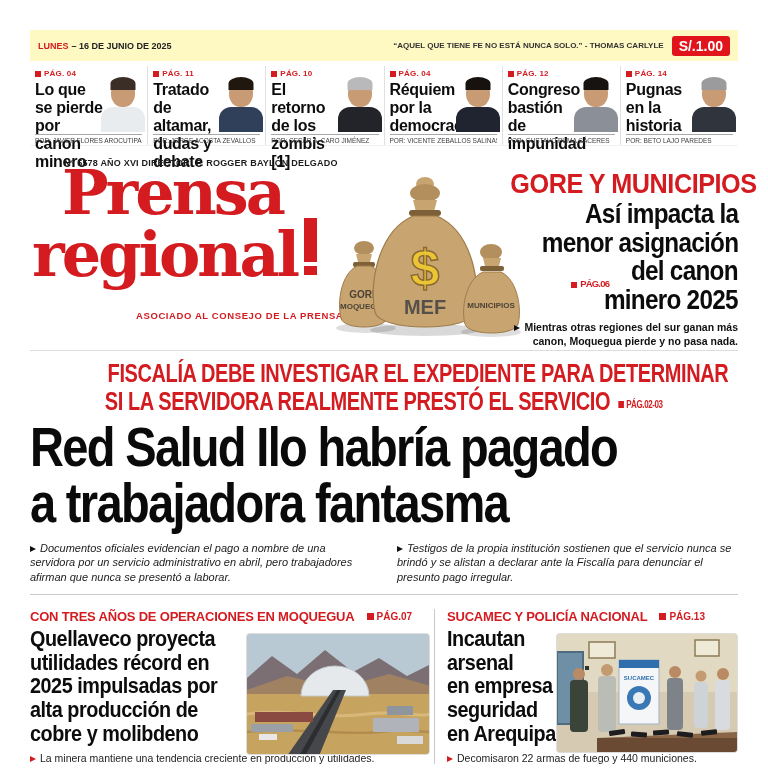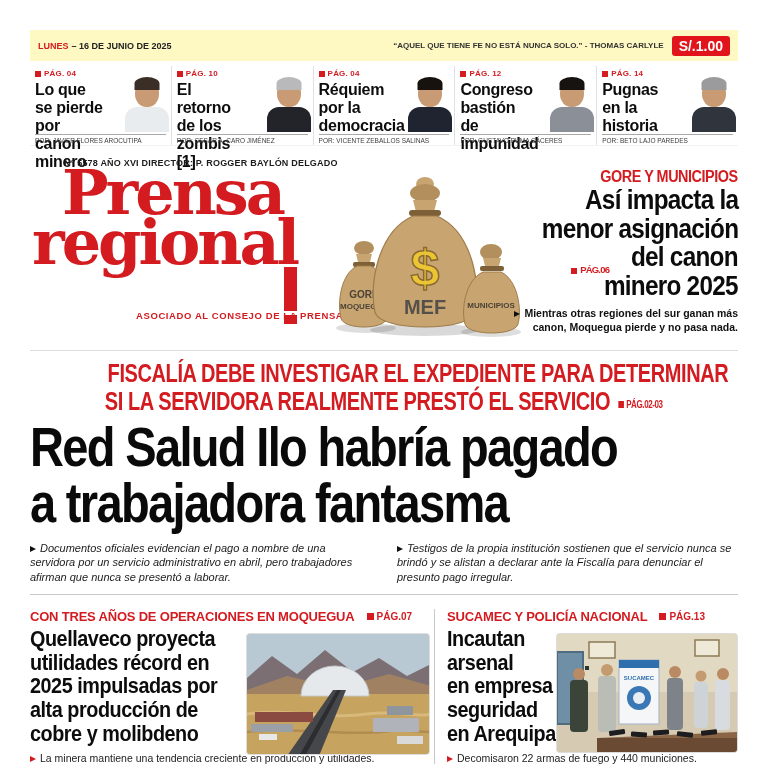--- a/index.html
+++ b/index.html
@@ -34,28 +34,28 @@
   .t1{--torso:#e9ecef;--hair:#3a2e26;} .t2{--torso:#31405a;--hair:#20180f;}
   .t3{--torso:#22242a;--hair:#b9b9bb;} .t4{--torso:#1f2430;--hair:#17120d;}
   .t5{--torso:#8a8f98;--hair:#161311;} .t6{--torso:#30343c;--hair:#9b9b9e;}
   .byline{position:absolute;left:5px;right:5px;bottom:1px;border-top:1px solid #a9a9a9;padding-top:2px;font-size:6.5px;color:#3c3c3c;white-space:nowrap;overflow:hidden;}
 
   
   .masthead{position:relative;height:190px;margin-top:8px;}
   .edition{position:absolute;left:34px;top:4px;font-size:9px;font-weight:bold;color:#1c1c1c;letter-spacing:.2px;}
   .logo{position:absolute;left:0;top:14px;color:var(--red);font-family:"DejaVu Serif",serif;font-weight:bold;line-height:.8;letter-spacing:-3px;}
   .logo-l1{font-size:62px;margin-left:32px;}
-  .logo-l2{font-size:62px;margin-left:2px;display:flex;align-items:flex-end;flex-direction:column;}
+  .logo-l2{font-size:62px;margin-left:2px;display:flex;align-items:flex-end;}
   .excl{display:inline-block;width:13px;height:44px;background:var(--red);margin-left:7px;margin-bottom:18px;position:relative;}
   .excl::after{content:"";position:absolute;left:0;bottom:-13px;width:13px;height:9px;background:var(--red);}
   .tagline{position:absolute;left:106px;top:156px;color:var(--red);font-size:9.5px;font-weight:bold;letter-spacing:.6px;}
   .bags{position:absolute;left:303px;top:8px;width:190px;height:180px;}
 
   .mast-right{position:absolute;right:0;top:14px;width:255px;text-align:right;}
-  .mr-kicker{color:var(--red);font-size:16px;font-weight:bold;letter-spacing:-.5px;}
+  .mr-kicker{color:var(--red);font-size:28px;font-weight:bold;letter-spacing:-.5px;}
   .mr-line{font-size:27px;font-weight:bold;letter-spacing:-.8px;line-height:1.06;color:#0c0c0c;}
   .cx{display:inline-block;transform:scaleX(.9);transform-origin:right center;white-space:nowrap;}
   .cx-l{display:inline-block;transform:scaleX(.9);transform-origin:left center;white-space:nowrap;}
   .cx-c{display:inline-block;transform:scaleX(.8);transform-origin:center center;white-space:nowrap;}
   .line3{display:flex;align-items:center;justify-content:flex-end;}
   .ptag-inline{color:var(--red);font-size:9.5px;font-weight:bold;display:flex;align-items:center;margin-right:10px;position:relative;top:13px;}
   .mr-deck{margin-top:7px;font-size:10.5px;font-weight:bold;line-height:1.25;color:#101010;}
   .arr{display:inline-block;width:0;height:0;border-left:6px solid #111;border-top:3.5px solid transparent;border-bottom:3.5px solid transparent;margin-right:4px;}
   .arr.red{border-left-color:var(--red);}
 
@@ -110,20 +110,33 @@
           <span class="sq"></span>
           <span>PÁG. 04</span>
         </div>
       <h3 class="t-title">Lo que se pierde por canon minero</h3>
       <div class="headshot t1">
           <i class="head"></i>
           <i class="hair"></i>
           <i class="torso"></i>
         </div>
       <div class="byline">POR: JAVIER FLORES AROCUTIPA</div>
+    </article>
+    <article class="teaser">
+      <div class="ptag">
+          <span class="sq"></span>
+          <span>PÁG. 11</span>
+        </div>
+      <h3 class="t-title">Tratado de altamar, dudas y debate</h3>
+      <div class="headshot t2">
+          <i class="head"></i>
+          <i class="hair"></i>
+          <i class="torso"></i>
+        </div>
+      <div class="byline">POR: JORGE ACOSTA ZEVALLOS</div>
     </article>
     <article class="teaser">
       <div class="ptag">
           <span class="sq"></span>
           <span>PÁG. 10</span>
         </div>
       <h3 class="t-title">El retorno de los zombis [1]</h3>
       <div class="headshot t3">
           <i class="head"></i>
           <i class="hair"></i>

